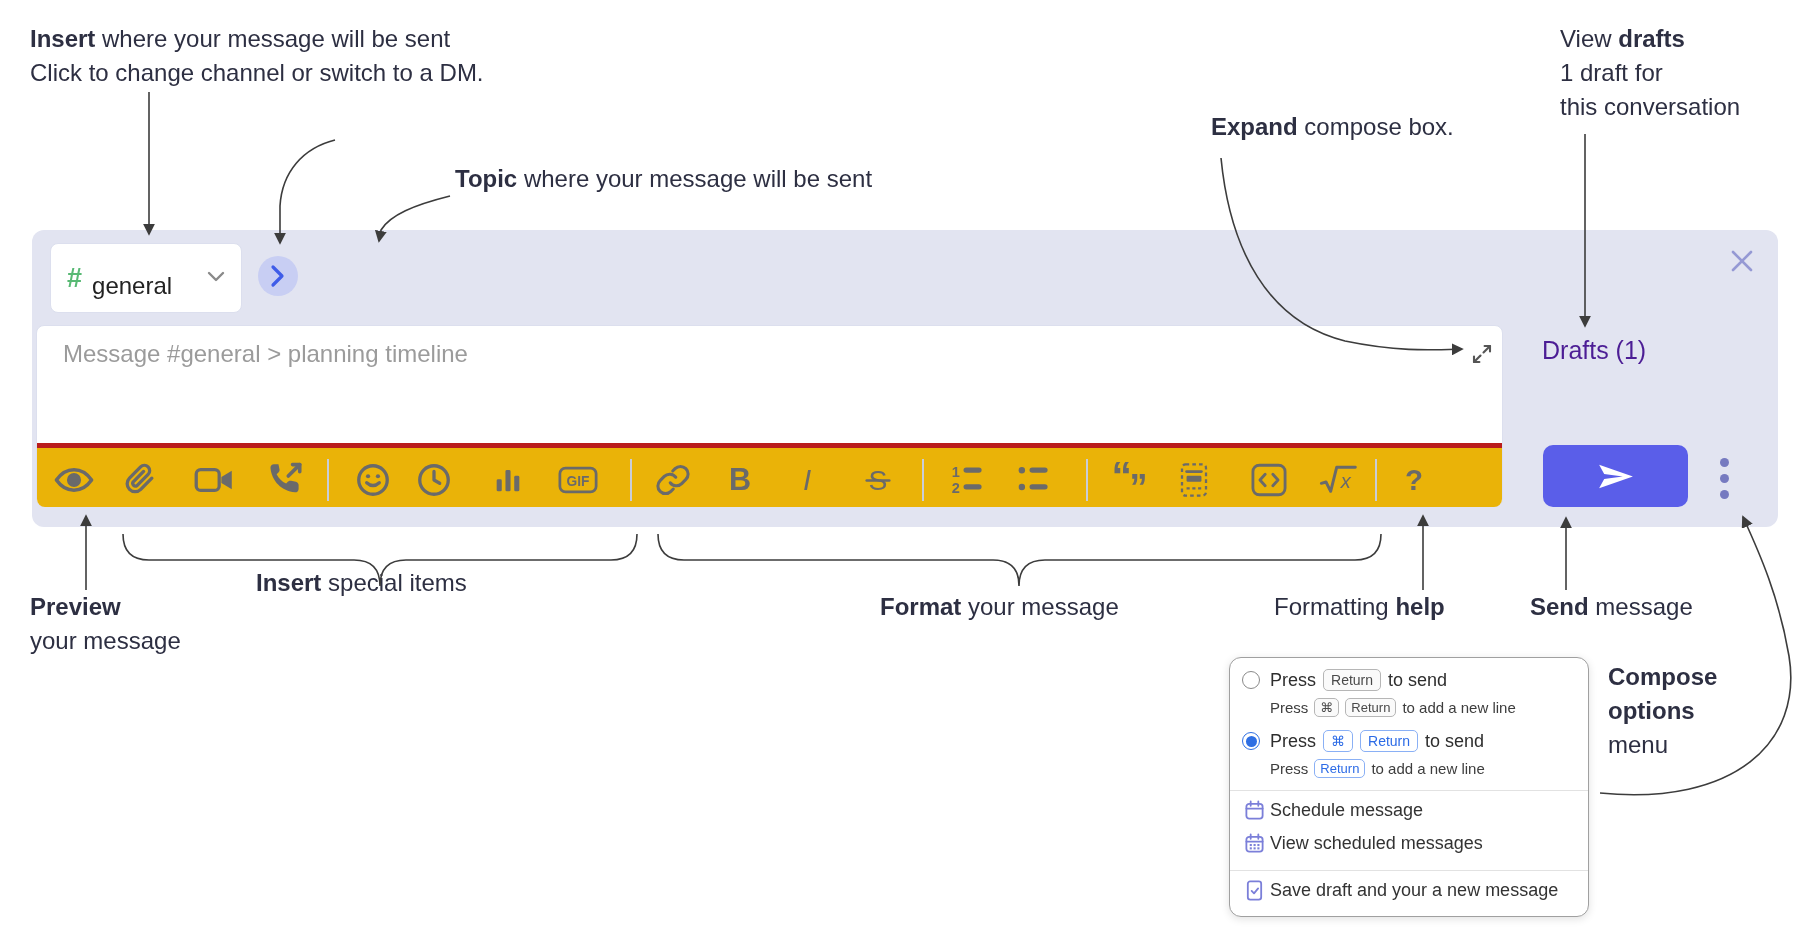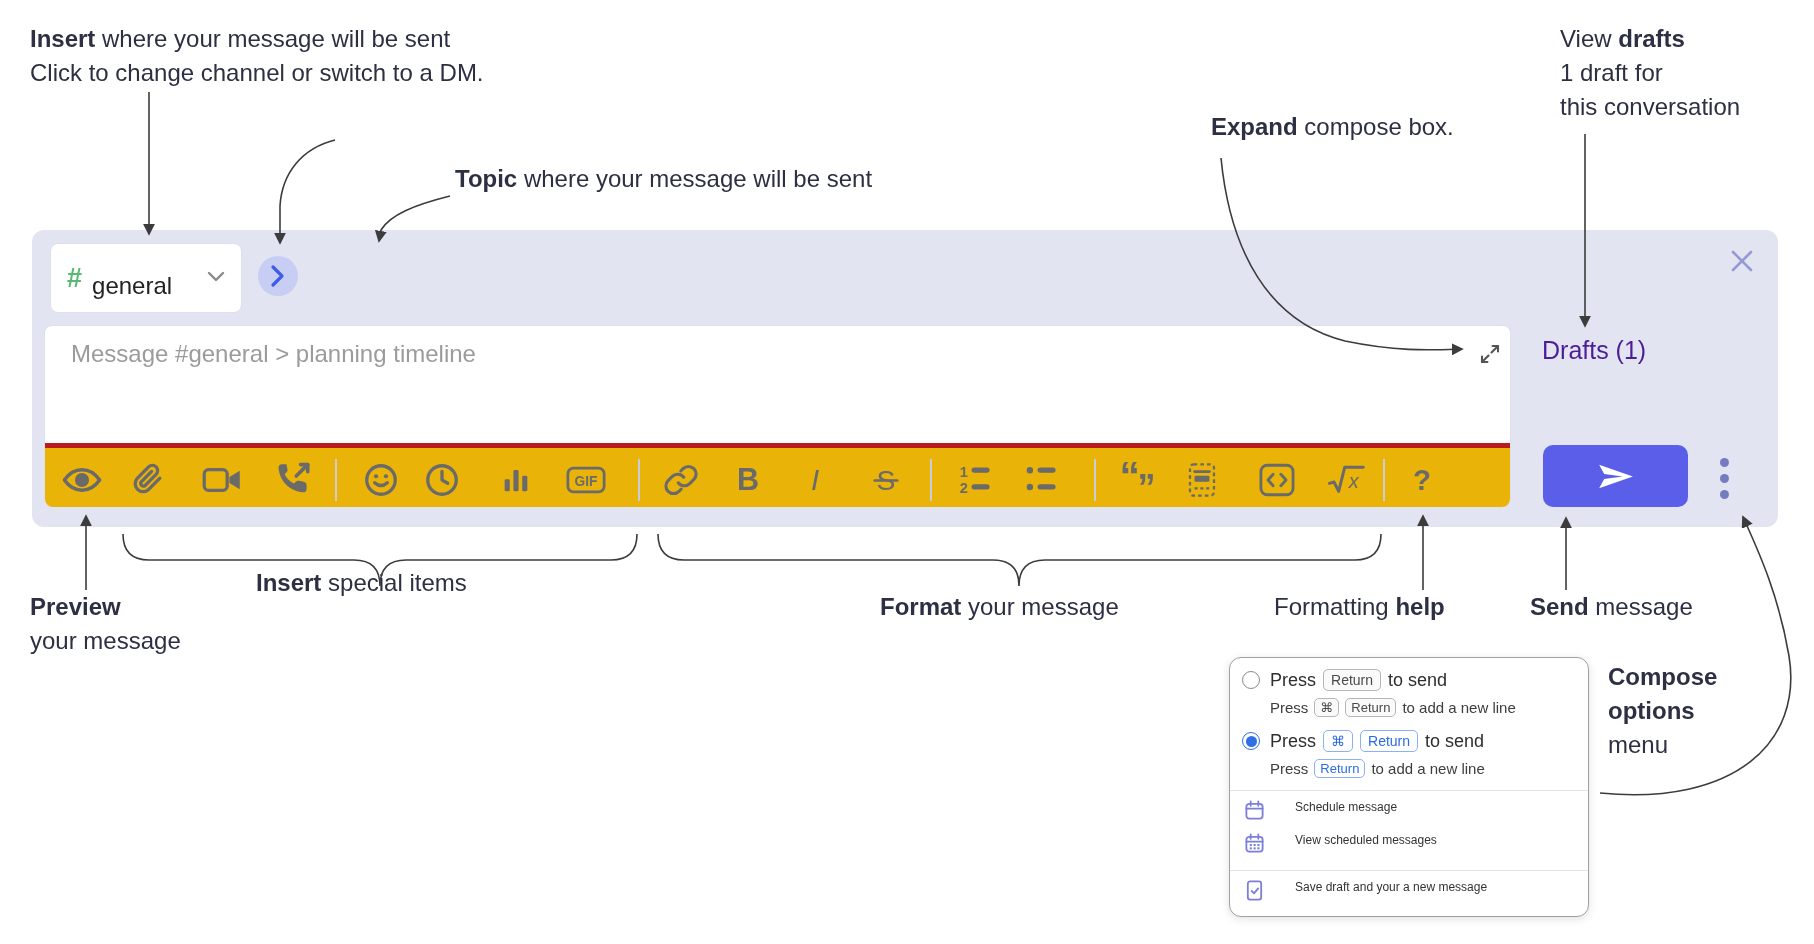--- a/index.html
+++ b/index.html
@@ -32,21 +32,21 @@
   #topic-input-wrap{position:absolute;left:276px;top:13px;width:1207px;height:70px;}
   #topic-input{position:absolute;left:0;top:0;width:100%;height:100%;border:none;outline:none;
                background:transparent;font-family:"Liberation Sans",sans-serif;
                font-size:24px;color:#141414;padding:0 60px 0 22px;box-sizing:border-box;}
   #topic-clear{position:absolute;right:14px;top:21px;width:28px;height:28px;border:none;background:none;padding:0;}
 
   #close-btn{position:absolute;left:1692px;top:14px;width:36px;height:36px;border:none;background:none;padding:0;}
 
   #drafts-link{position:absolute;left:1510px;top:106px;font-size:25px;color:#4c1d95;cursor:pointer;}
 
-  #message-panel{position:absolute;left:12px;top:95px;width:1467px;height:182px;}
+  #message-panel{position:absolute;left:4px;top:95px;width:1467px;height:182px;}
   #message-input{position:absolute;left:24px;top:12px;width:1380px;height:95px;border:none;outline:none;
                  resize:none;background:transparent;font-family:"Liberation Sans",sans-serif;
                  font-size:24px;color:#333;}
   #message-input::placeholder{color:#9b9b9b;}
   #expand-btn{position:absolute;left:1430px;top:14px;width:30px;height:30px;border:none;background:none;padding:0;}
 
   #toolbar{position:absolute;left:0;top:117px;width:100%;height:64px;background:#eab308;
            border-top:5px solid #b91c1c;border-radius:0 0 8px 8px;box-sizing:border-box;}
   .tbtn{position:absolute;top:9px;width:46px;height:46px;border:none;background:none;padding:0;
         display:flex;align-items:center;justify-content:center;}
@@ -70,21 +70,21 @@
          border-radius:50%;box-sizing:border-box;}
   .radio.checked{border-color:#2f6fe3;}
   .radio.checked::after{content:'';position:absolute;inset:2.5px;border-radius:50%;background:#2f6fe3;}
   .opt-main{display:flex;align-items:center;gap:7px;font-size:18px;color:#2e2e2e;height:26px;}
   .opt-sub{display:flex;align-items:center;gap:6px;font-size:15px;color:#3d3d3d;height:24px;margin-top:2px;}
   .key{display:inline-block;border:1px solid #b6b6b6;border-radius:5px;background:#fafafa;
        padding:1px 7px;font-size:14px;color:#4a4a4a;line-height:18px;}
   .key.sm{font-size:13px;padding:0 5px;line-height:17px;}
   .key.blue{border-color:#8ab0f5;color:#2c6be6;background:#fff;}
   .pdiv{border-top:1px solid #e2e2e2;margin:10px 0 3px 0;}
-  .pitem{display:flex;align-items:flex-start;gap:30px;padding:6px 14px;font-size:12px;color:#333;cursor:pointer;}
+  .pitem{display:flex;align-items:flex-end;gap:5px;padding:6px 14px;font-size:18px;color:#333;cursor:pointer;}
   .micon{stroke:#7b7fd9;fill:none;stroke-width:1.9;stroke-linecap:round;stroke-linejoin:round;}
 </style>
 </head>
 <body>
 
 <div id="canvas">
 
   <svg id="overlay" width="1814" height="944">
     <defs>
       <marker id="ah" viewBox="0 0 10 10" refX="8.5" refY="5" markerWidth="7.5" markerHeight="7.5" orient="auto-start-reverse">

